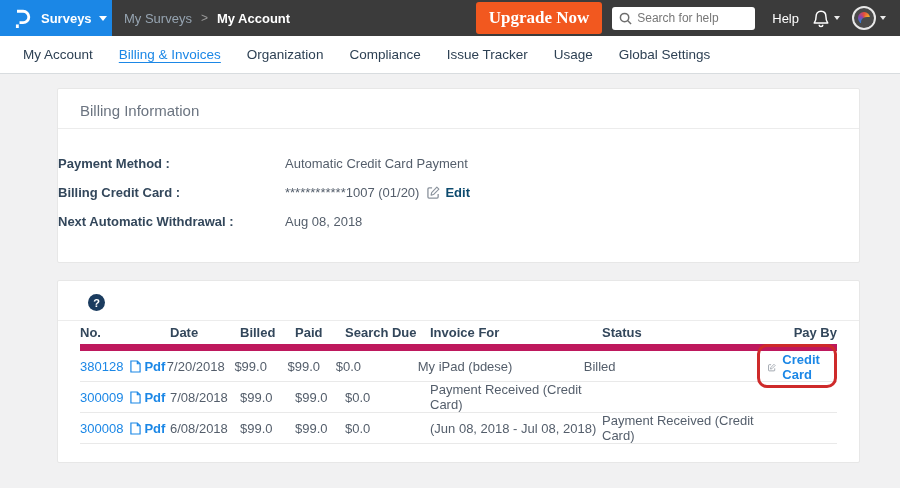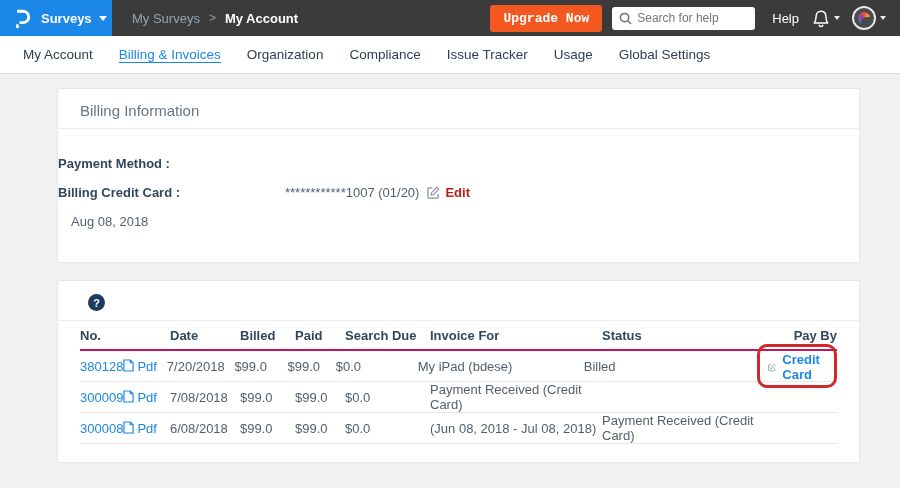--- a/index.html
+++ b/index.html
@@ -30,33 +30,33 @@
   }
   .brand .logo { width: 20px; height: 22px; margin-right: 9px; flex-shrink: 0; }
   .brand .brand-label { font-size: 13px; font-weight: 600; }
   .caret {
     display: inline-block; width: 0; height: 0;
     border-left: 4px solid transparent; border-right: 4px solid transparent;
     border-top: 5px solid #fff;
     margin-left: 7px;
   }
   .caret.small { border-left-width: 3.5px; border-right-width: 3.5px; border-top-width: 4.5px; margin-left: 4px; opacity: .9; }
-  .breadcrumb { display: flex; align-items: center; margin-left: 20px; font-size: 13px; }
+  .breadcrumb { display: flex; align-items: center; margin-left: 12px; font-size: 13px; }
   .crumb-root { color: #96A4B1; cursor: pointer; }
   .crumb-sep { color: #9a9a9a; margin: 0 9px; font-size: 12px; }
   .crumb-current { color: #ffffff; font-weight: 600; }
   .topbar .spacer { flex: 1; }
   .upgrade-btn {
     background: #F2581F;
-    color: #fff; font-weight: 700; font-size: 13px;
+    color: #fff; font-weight: 700; font-size: 17px;
     border: none; border-radius: 3px;
     padding: 6px 13px;
     margin-right: 10px;
     cursor: pointer;
-    font-family: Liberation Mono, monospace;
+    font-family: Liberation Serif, serif;
   }
   .search-box {
     display: flex; align-items: center;
     background: #fff; border-radius: 3px;
     height: 23px; width: 143px;
     padding: 0 7px;
     margin-right: 13px;
   }
   .search-box svg { flex-shrink: 0; margin-right: 5px; }
   .search-box input {
@@ -134,39 +134,39 @@
 
   
   .billing-body { padding: 20px 0 26px; }
   .info-row { display: flex; align-items: center; padding: 7px 0; }
   .info-label {
     width: 214px; 
     font-weight: 700; color: #33475B; font-size: 13px;
     flex-shrink: 0;
   }
   .info-value { margin-left: 13px; color: #545E6B; font-size: 13px; display: flex; align-items: center; }
-  .edit-link { color: #b91c1c; font-weight: 700; margin-left: 5px; cursor: pointer; text-decoration: none; }
+  .edit-link { color: #0c4a6e; font-weight: 700; margin-left: 5px; cursor: pointer; text-decoration: none; }
   .icon-edit { margin-left: 8px; cursor: pointer; }
 
   
   .invoice-table { margin: 0 22px; padding-bottom: 18px; }
   .t-row { display: flex; align-items: center; border-bottom: 1px solid #E9E9E9; }
-  .t-row.header { font-weight: 700; color: #33475B; height: 30px; border-bottom: 2px solid #be185d; }
+  .t-row.header { font-weight: 700; color: #33475B; height: 30px; border-bottom: 7px solid #be185d; }
   .t-row.data { height: 31px; color: #545E6B; }
   .t-row.data:last-child { border-bottom: 1px solid #E9E9E9; }
   .col-no { width: 90px; display: flex; align-items: center; }
   .col-date { width: 70px; }
   .col-billed { width: 55px; }
   .col-paid { width: 50px; }
   .col-due { width: 85px; }
   .col-for { width: 172px; }
   .col-status { width: 180px; }
   .col-payby { flex: 1; display: flex; justify-content: flex-end; align-items: center; }
   .link { color: #1B87E6; text-decoration: none; cursor: pointer; }
-  .pdf-link { display: inline-flex; align-items: flex-start; font-weight: 400; }
+  .pdf-link { display: inline-flex; align-items: center; margin-left: 7px; font-weight: 700; }
   .pdf-link svg { margin-right: 3px; }
   .payby-highlight {
     display: inline-flex; align-items: center;
     border: 3px solid #CE2A2A;
     border-radius: 10px;
     padding: 5px 9px 3px 8px;
   }
   .payby-link { color: #1B87E6; font-weight: 700; margin-left: 6px; cursor: pointer; text-decoration: none; }
 </style>
 </head>
@@ -224,33 +224,35 @@
 
 <div class="content">
 
   <div class="card">
     <div class="card-title-row">
       <span class="card-title">Billing Information</span>
     </div>
     <div class="billing-body">
       <div class="info-row">
         <span class="info-label">Payment Method :</span>
+        <span class="info-value">Automatic Credit Card Payment</span>
       </div>
       <div class="info-row">
         <span class="info-label">Billing Credit Card :</span>
         <span class="info-value">
           <span>************1007 (01/20)</span>
           <svg class="icon-edit" width="13" height="13" viewBox="0 0 14 14">
             <path d="M12 8.5 V11.8 A1.2 1.2 0 0 1 10.8 13 H2.2 A1.2 1.2 0 0 1 1 11.8 V3.2 A1.2 1.2 0 0 1 2.2 2 H5.5" fill="none" stroke="#8A929C" stroke-width="1.4"></path>
             <path d="M10.6 1.2 L12.8 3.4 L7 9.2 L4.4 9.8 L5 7.2 Z" fill="none" stroke="#8A929C" stroke-width="1.2" stroke-linejoin="round"></path>
           </svg>
           <a class="edit-link">Edit</a>
         </span>
       </div>
       <div class="info-row">
+        <span class="info-label">Next Automatic Withdrawal :</span>
         <span class="info-value">Aug 08, 2018</span>
       </div>
     </div>
   </div>
 
   <div class="card">
     <div class="card-title-row">
       <span class="q-badge">?</span>
     </div>
 

